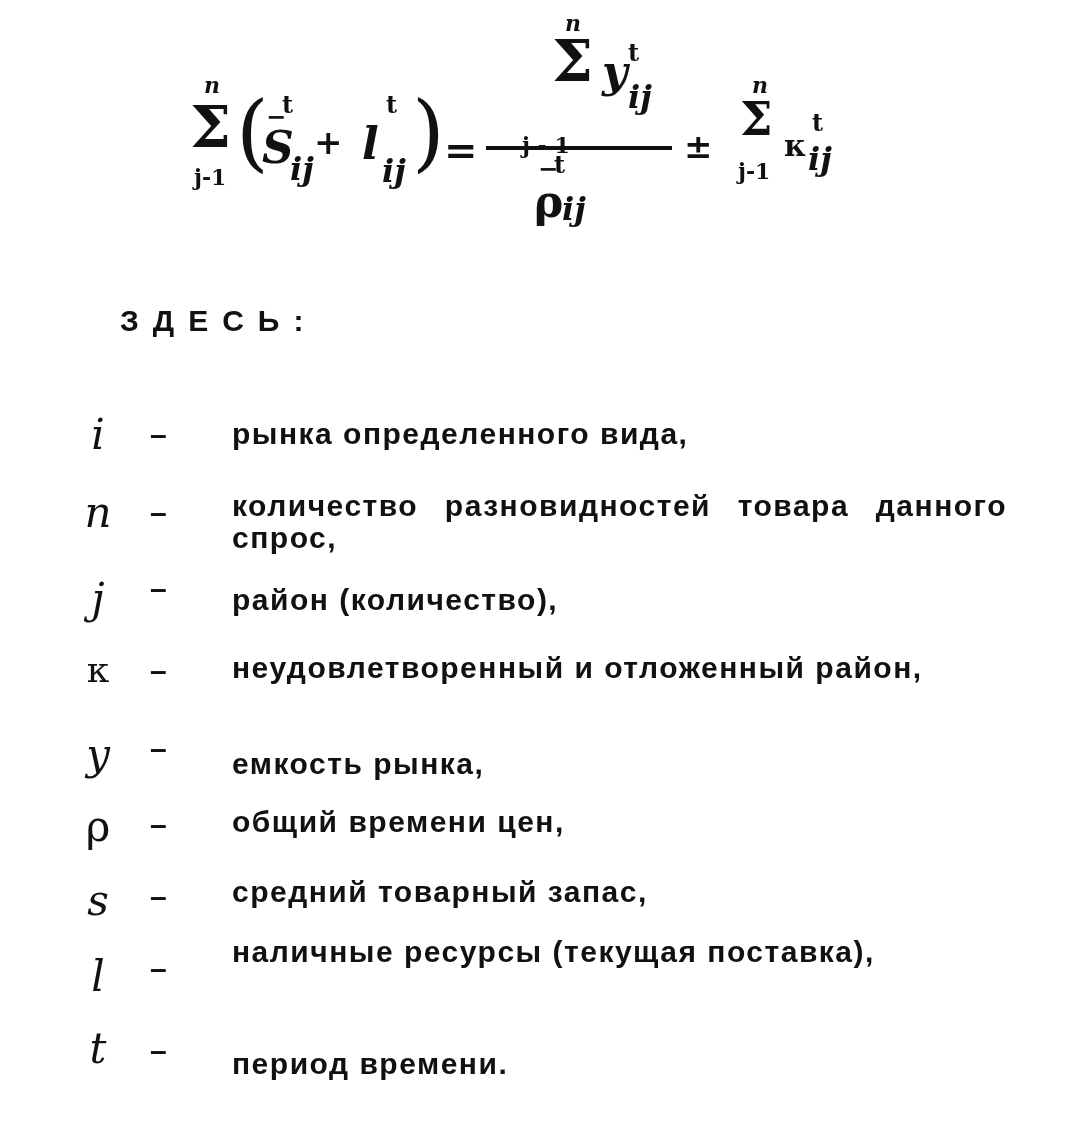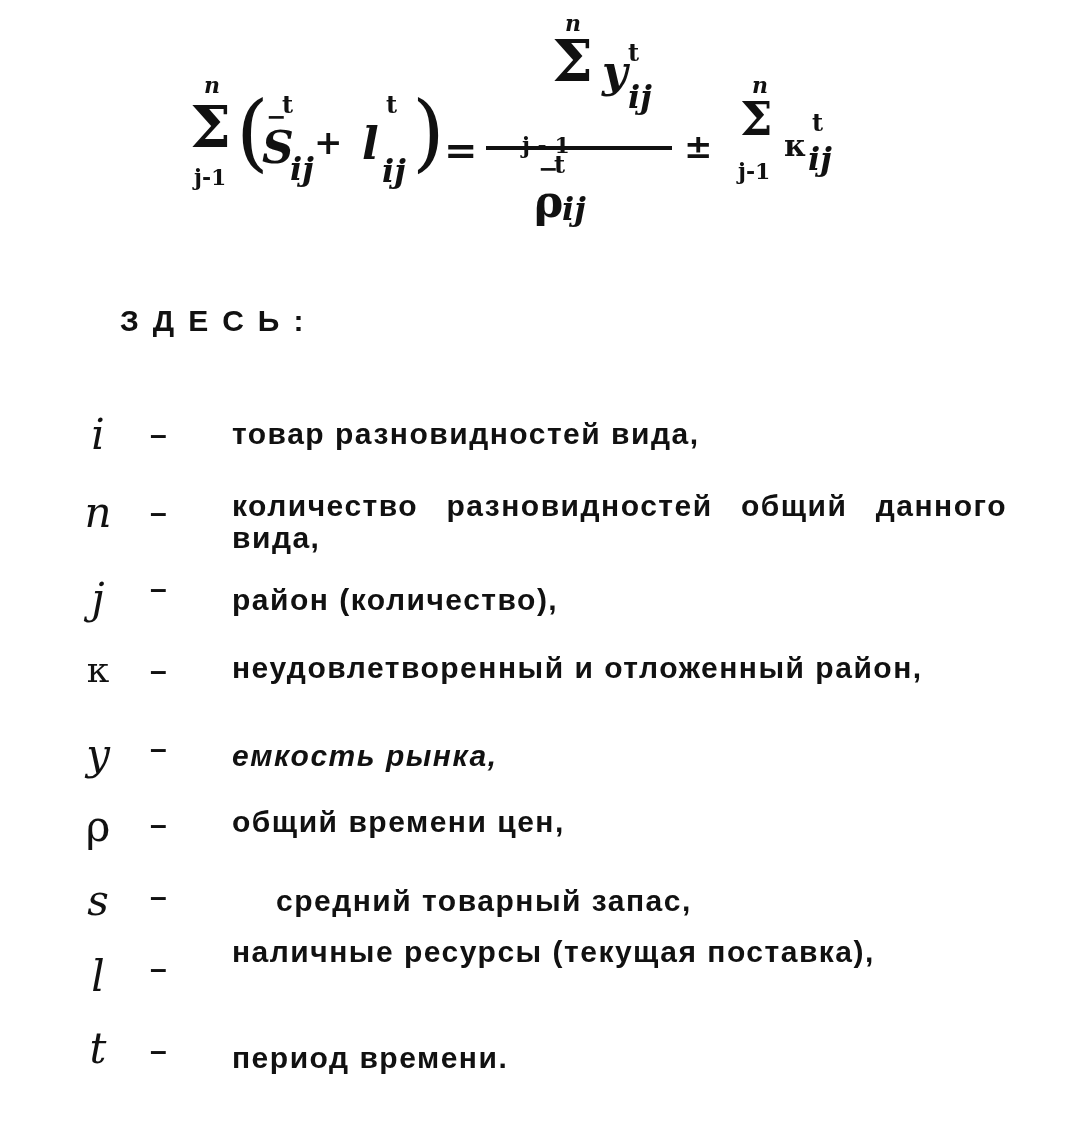--- a/index.html
+++ b/index.html
@@ -79,55 +79,55 @@
   <span class="fx sup" style="left:622px;top:98px;font-style:normal;">t</span>
   <span class="fx sub" style="left:618px;top:130px;">ij</span>
 </div>
 
 <div class="heading">ЗДЕСЬ:</div>
 
 <div class="defs">
   <div class="def" style="top:0px;">
     <span class="sym" style="top:4px;">i</span>
     <span class="dash" style="top:8px;">–</span>
-    <span class="text" style="top:8px;">товар разновидностей вида,</span>
+    <span class="text" style="top:8px;">рынка определенного вида,</span>
   </div>
   <div class="def" style="top:78px;">
     <span class="sym" style="top:4px;">n</span>
     <span class="dash" style="top:8px;">–</span>
-    <span class="text" style="top:2px;">количество разновидностей общий данного вида,</span>
+    <span class="text" style="top:2px;">количество разновидностей товара данного спрос,</span>
   </div>
   <div class="def" style="top:166px;">
     <span class="sym" style="top:2px;">j</span>
     <span class="dash" style="top:-4px;">–</span>
     <span class="text" style="top:8px;">район (количество),</span>
   </div>
   <div class="def" style="top:238px;">
     <span class="sym" style="top:4px;font-style:normal;font-size:36px;">к</span>
     <span class="dash" style="top:6px;">–</span>
     <span class="text" style="top:4px;">неудовлетворенный и отложенный район,</span>
   </div>
   <div class="def" style="top:318px;">
     <span class="sym" style="top:6px;">y</span>
     <span class="dash" style="top:4px;">–</span>
-    <span class="text" style="top:12px;font-style:italic;">емкость рынка,</span>
+    <span class="text" style="top:20px;">емкость рынка,</span>
   </div>
   <div class="def" style="top:390px;">
     <span class="sym" style="top:6px;font-style:normal;">ρ</span>
     <span class="dash" style="top:8px;">–</span>
     <span class="text" style="top:6px;">общий времени цен,</span>
   </div>
   <div class="def" style="top:462px;">
     <span class="sym" style="top:8px;">s</span>
     <span class="dash" style="top:8px;">–</span>
-    <span class="text" style="top:13px;margin-left:44px;">средний товарный запас,</span>
+    <span class="text" style="top:4px;">средний товарный запас,</span>
   </div>
   <div class="def" style="top:524px;">
     <span class="sym" style="top:22px;">l</span>
     <span class="dash" style="top:18px;">–</span>
     <span class="text" style="top:2px;">наличные ресурсы (текущая поставка),</span>
   </div>
   <div class="def" style="top:614px;">
     <span class="sym" style="top:4px;">t</span>
     <span class="dash" style="top:10px;">–</span>
-    <span class="text" style="top:18px;">период времени.</span>
+    <span class="text" style="top:24px;">период времени.</span>
   </div>
 </div>
 
 </body></html>

